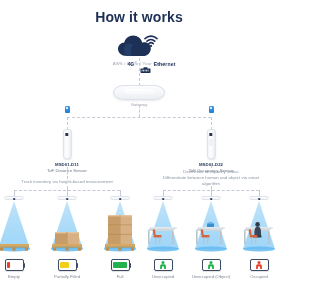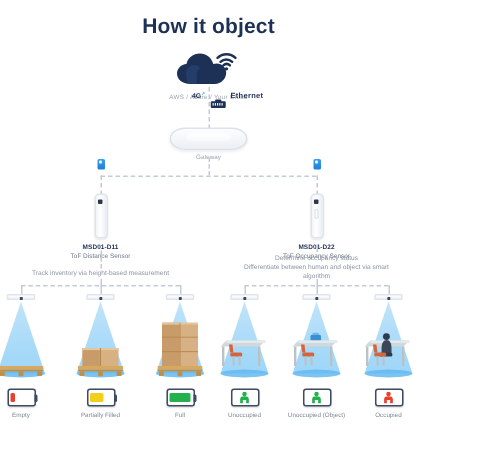--- a/index.html
+++ b/index.html
@@ -101,21 +101,21 @@
   .chip .fill { position:absolute; left:1.6px; top:1.6px; bottom:1.6px; border-radius:1px; }
   .chip-label { font-size: 4.2px; color:#7e8795; text-align:center; margin-top: 2.5px; line-height: 1.25; }
 
   .chip.frame { border-color:#3c4a63; }
   .chip.frame:after { display:none; }
   .person { position:absolute; left:50%; top:50%; transform:translate(-50%,-50%); }
 </style>
 </head>
 <body>
 
-<div id="page-title">How it object</div>
+<div id="page-title">How it works</div>
 
 <div class="cloud-block">
   <div class="cloud-icon">
     <svg width="46" height="26" viewBox="0 0 46 26">
       <path d="M11 24 C5 24 2 20.5 2 17 C2 13.6 4.8 10.8 8.3 10.6 C9.2 6.6 12.8 3.6 17.2 3.6 C21.6 3.6 25.3 6.6 26.2 10.7 C26.9 10.4 27.7 10.25 28.5 10.25 C32 10.25 34.8 13 34.8 16.4 C34.8 20.6 31.4 24 27.2 24 Z" fill="#1d3055"></path>
       <path d="M8 16.5 C8 13.6 10.4 11.4 13.2 11.4 C15 11.4 16.6 12.2 17.6 13.6 C16.2 14.2 15.2 15.6 15.2 17.2 L15.2 24 L11 24 C9.2 24 8 21 8 16.5 Z" fill="#2a4a7a" opacity=".55"></path>
       <g fill="none" stroke="#1d3055" stroke-width="1.6" stroke-linecap="round">
         <path d="M31 9.2 C33.2 7.1 36.6 7.1 38.8 9.2"></path>
         <path d="M32.9 11.6 C34.2 10.4 36 10.4 37.3 11.6"></path>
         <path d="M29 6.6 C32.4 3.3 37.6 3.3 41 6.6"></path>

